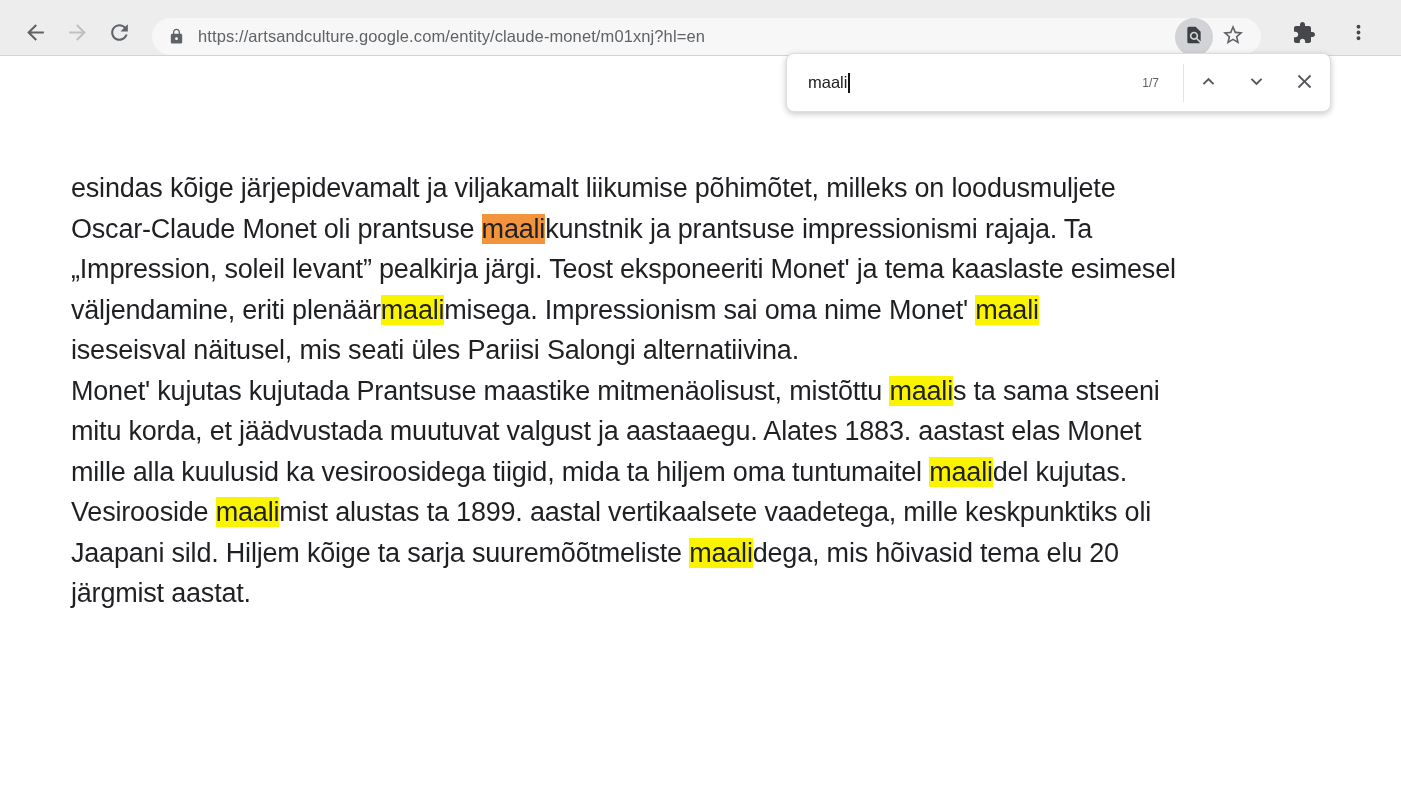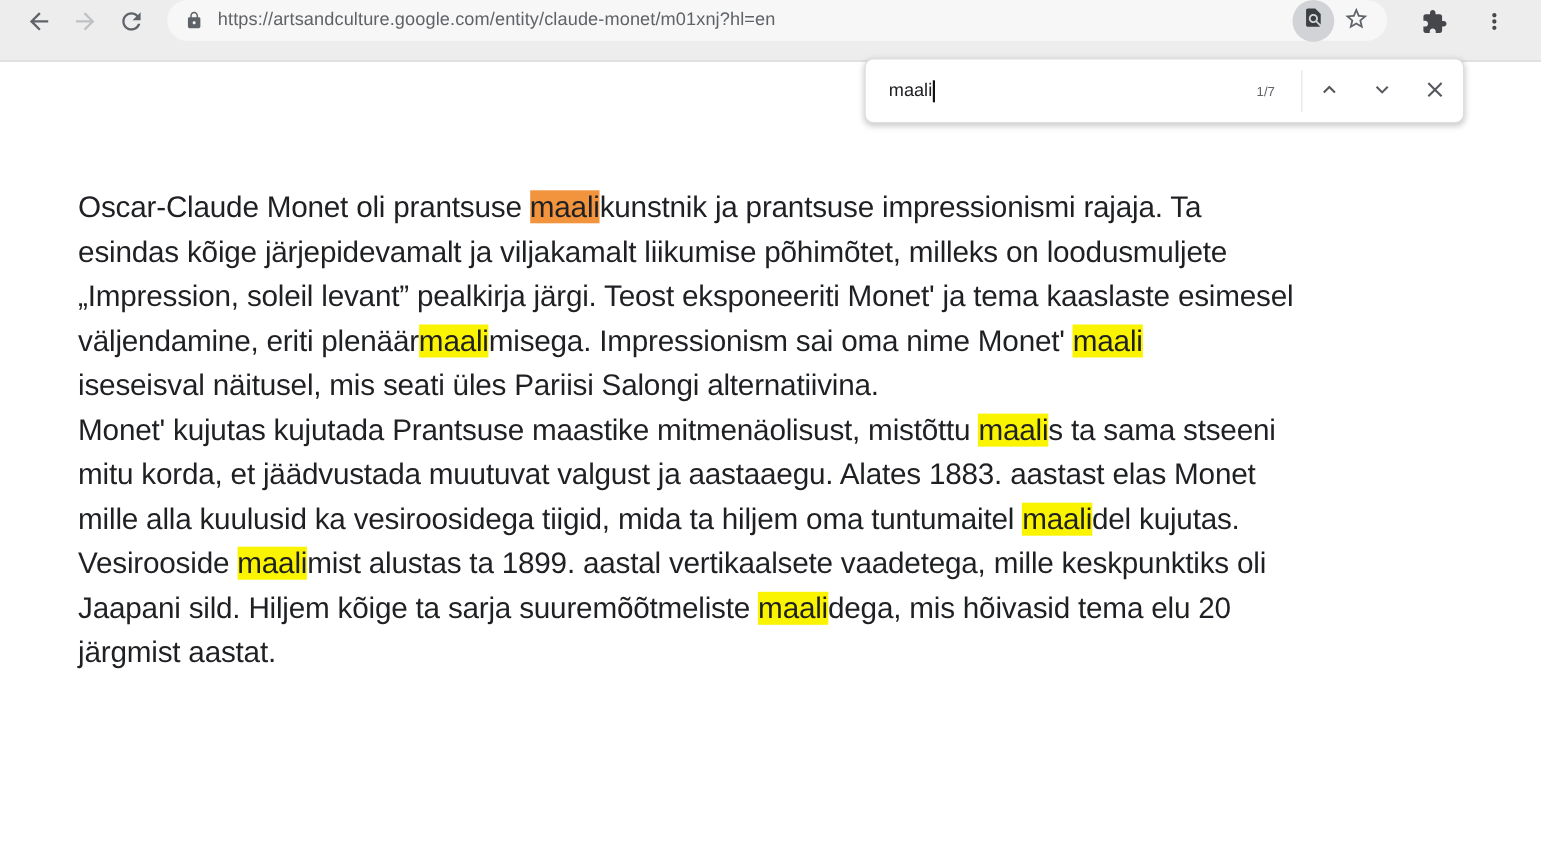--- a/index.html
+++ b/index.html
@@ -3,21 +3,21 @@
 <meta charset="utf-8">
 <style>
   * { margin:0; padding:0; box-sizing:border-box; }
   html,body { width:1401px; height:786px; overflow:hidden; background:#fff;
               font-family:"Liberation Sans","DejaVu Sans",sans-serif; }
   :root{
     --toolbar-bg:#ededed; --omnibox-bg:#f7f7f7; --icon:#5f6368; --icon-dark:#45474a;
     --hl-current:#f2943d; --hl-match:#fbf400; --txt:#1f2023; --url:#5f6368;
   }
   .toolbar{ position:relative; height:56px; background:var(--toolbar-bg);
-            border-bottom:1px solid #d4d4d4; display:flex; align-items:flex-start; padding:0 22px 0 14px; }
+            border-bottom:1px solid #d4d4d4; display:flex; align-items:flex-end; padding:0 22px 0 14px; }
   .tb-btn{ background:none; border:none; width:42px; height:42px; display:flex;
            align-items:center; justify-content:center; cursor:pointer; flex:0 0 auto; }
   .tb-btn svg{ width:25px; height:25px; fill:var(--icon); }
   .tb-btn.disabled svg{ fill:#bfc1c3; }
   .omnibox{ flex:1; height:37px; background:var(--omnibox-bg); border-radius:19px;
             display:flex; align-items:center; margin:0 16px 0 12px; padding:0 8px 0 16px; }
   .omnibox .lock svg{ width:17px; height:17px; fill:var(--icon); display:block; }
   .url{ flex:1; margin-left:13px; font-size:16.5px; color:var(--url); white-space:nowrap;
         overflow:hidden; letter-spacing:.1px; }
   .badge{ width:38px; height:38px; border-radius:50%; background:#d1d3d6; display:flex;
@@ -121,22 +121,22 @@
     </button>
     <button class="find-btn close">
       <span><svg viewBox="0 0 24 24">
             <path d="M19 6.41L17.59 5 12 10.59 6.41 5 5 6.41 10.59 12 5 17.59 6.41 19 12 13.41 17.59 19 19 17.59 13.41 12z"></path>
           </svg></span>
     </button>
   </div>
 
   <div class="page">
     <div class="article">
+        <div class="tline"><span>esindas kõige järjepidevamalt ja viljakamalt liikumise põhimõtet, milleks on loodusmuljete</span></div>
         <div class="tline"><span>Oscar-Claude Monet oli prantsuse </span><span class="hl-current">maali</span><span>kunstnik ja prantsuse impressionismi rajaja. Ta</span></div>
-        <div class="tline"><span>esindas kõige järjepidevamalt ja viljakamalt liikumise põhimõtet, milleks on loodusmuljete</span></div>
         <div class="tline"><span>„Impression, soleil levant” pealkirja järgi. Teost eksponeeriti Monet' ja tema kaaslaste esimesel</span></div>
         <div class="tline"><span>väljendamine, eriti plenäär</span><span class="hl-match">maali</span><span>misega. Impressionism sai oma nime Monet' </span><span class="hl-match">maali</span></div>
         <div class="tline"><span>iseseisval näitusel, mis seati üles Pariisi Salongi alternatiivina.</span></div>
         <div class="tline"><span>Monet' kujutas kujutada Prantsuse maastike mitmenäolisust, mistõttu </span><span class="hl-match">maali</span><span>s ta sama stseeni</span></div>
         <div class="tline"><span>mitu korda, et jäädvustada muutuvat valgust ja aastaaegu. Alates 1883. aastast elas Monet</span></div>
         <div class="tline"><span>mille alla kuulusid ka vesiroosidega tiigid, mida ta hiljem oma tuntumaitel </span><span class="hl-match">maali</span><span>del kujutas.</span></div>
         <div class="tline"><span>Vesirooside </span><span class="hl-match">maali</span><span>mist alustas ta 1899. aastal vertikaalsete vaadetega, mille keskpunktiks oli</span></div>
         <div class="tline"><span>Jaapani sild. Hiljem kõige ta sarja suuremõõtmeliste </span><span class="hl-match">maali</span><span>dega, mis hõivasid tema elu 20</span></div>
         <div class="tline"><span>järgmist aastat.</span></div>
       </div>

